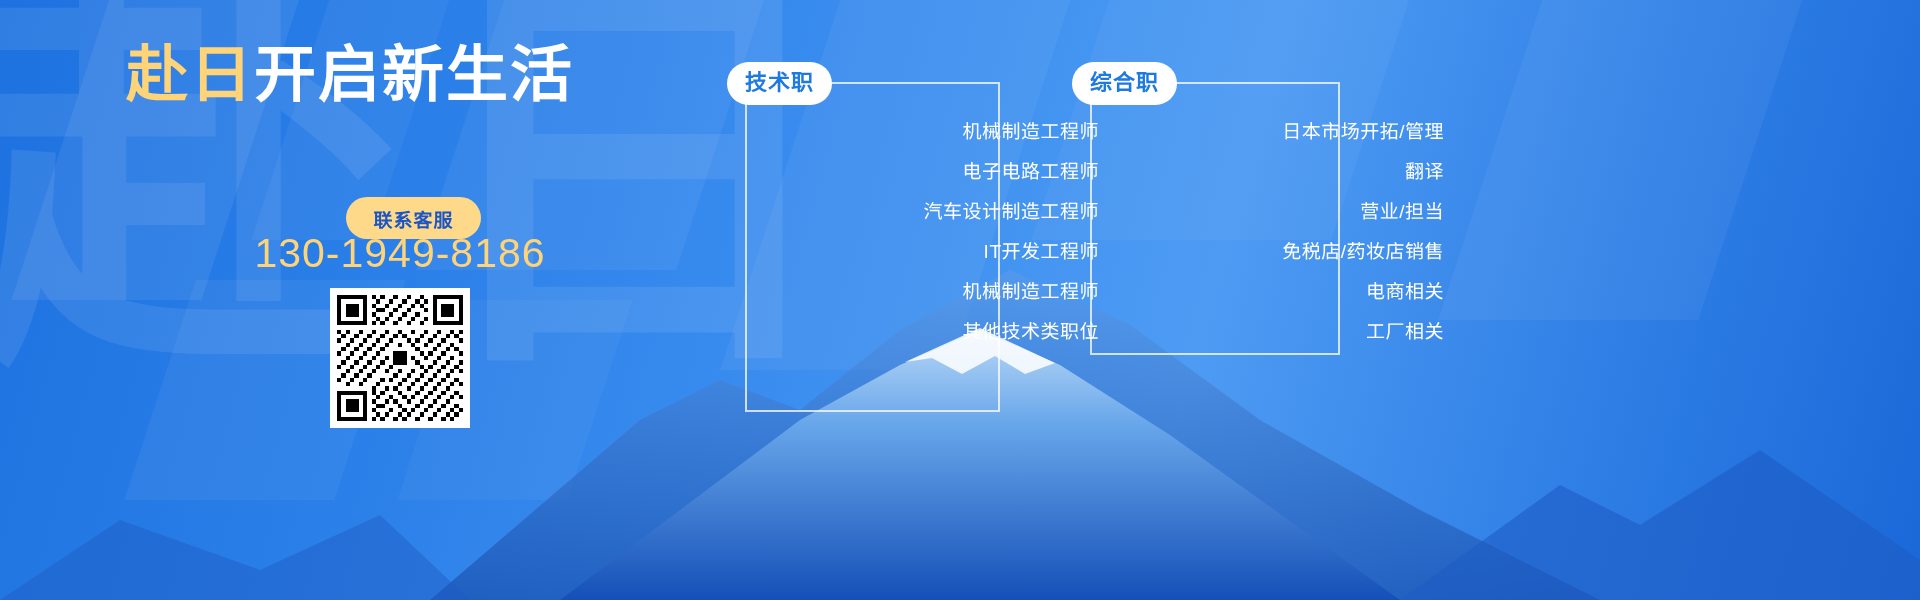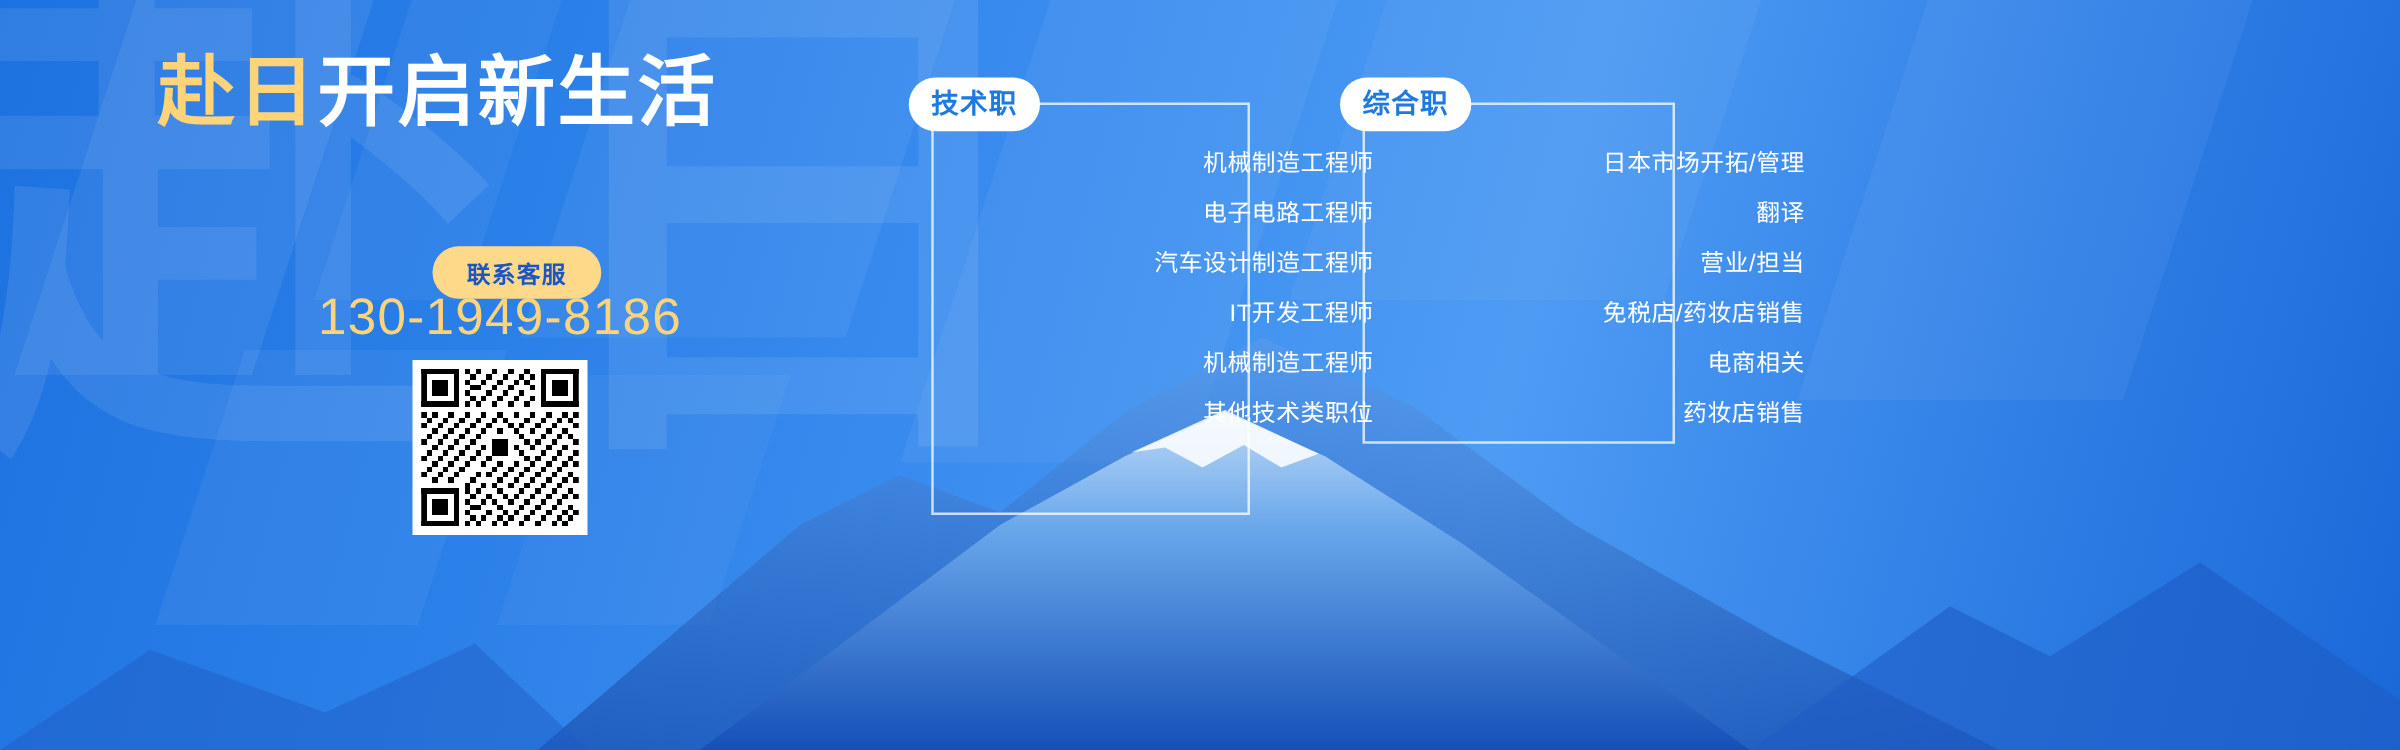--- a/index.html
+++ b/index.html
@@ -440,17 +440,17 @@
   </div>
 
   <div class="panel" id="panel-gen">
     <div class="panel-title">综合职</div>
     <ul class="job-list">
       <li>日本市场开拓/管理</li>
       <li>翻译</li>
       <li>营业/担当</li>
       <li>免税店/药妆店销售</li>
       <li>电商相关</li>
-      <li>药妆店销售</li>
+      <li>工厂相关</li>
     </ul>
   </div>
 
 </div>
 
 </body></html>

